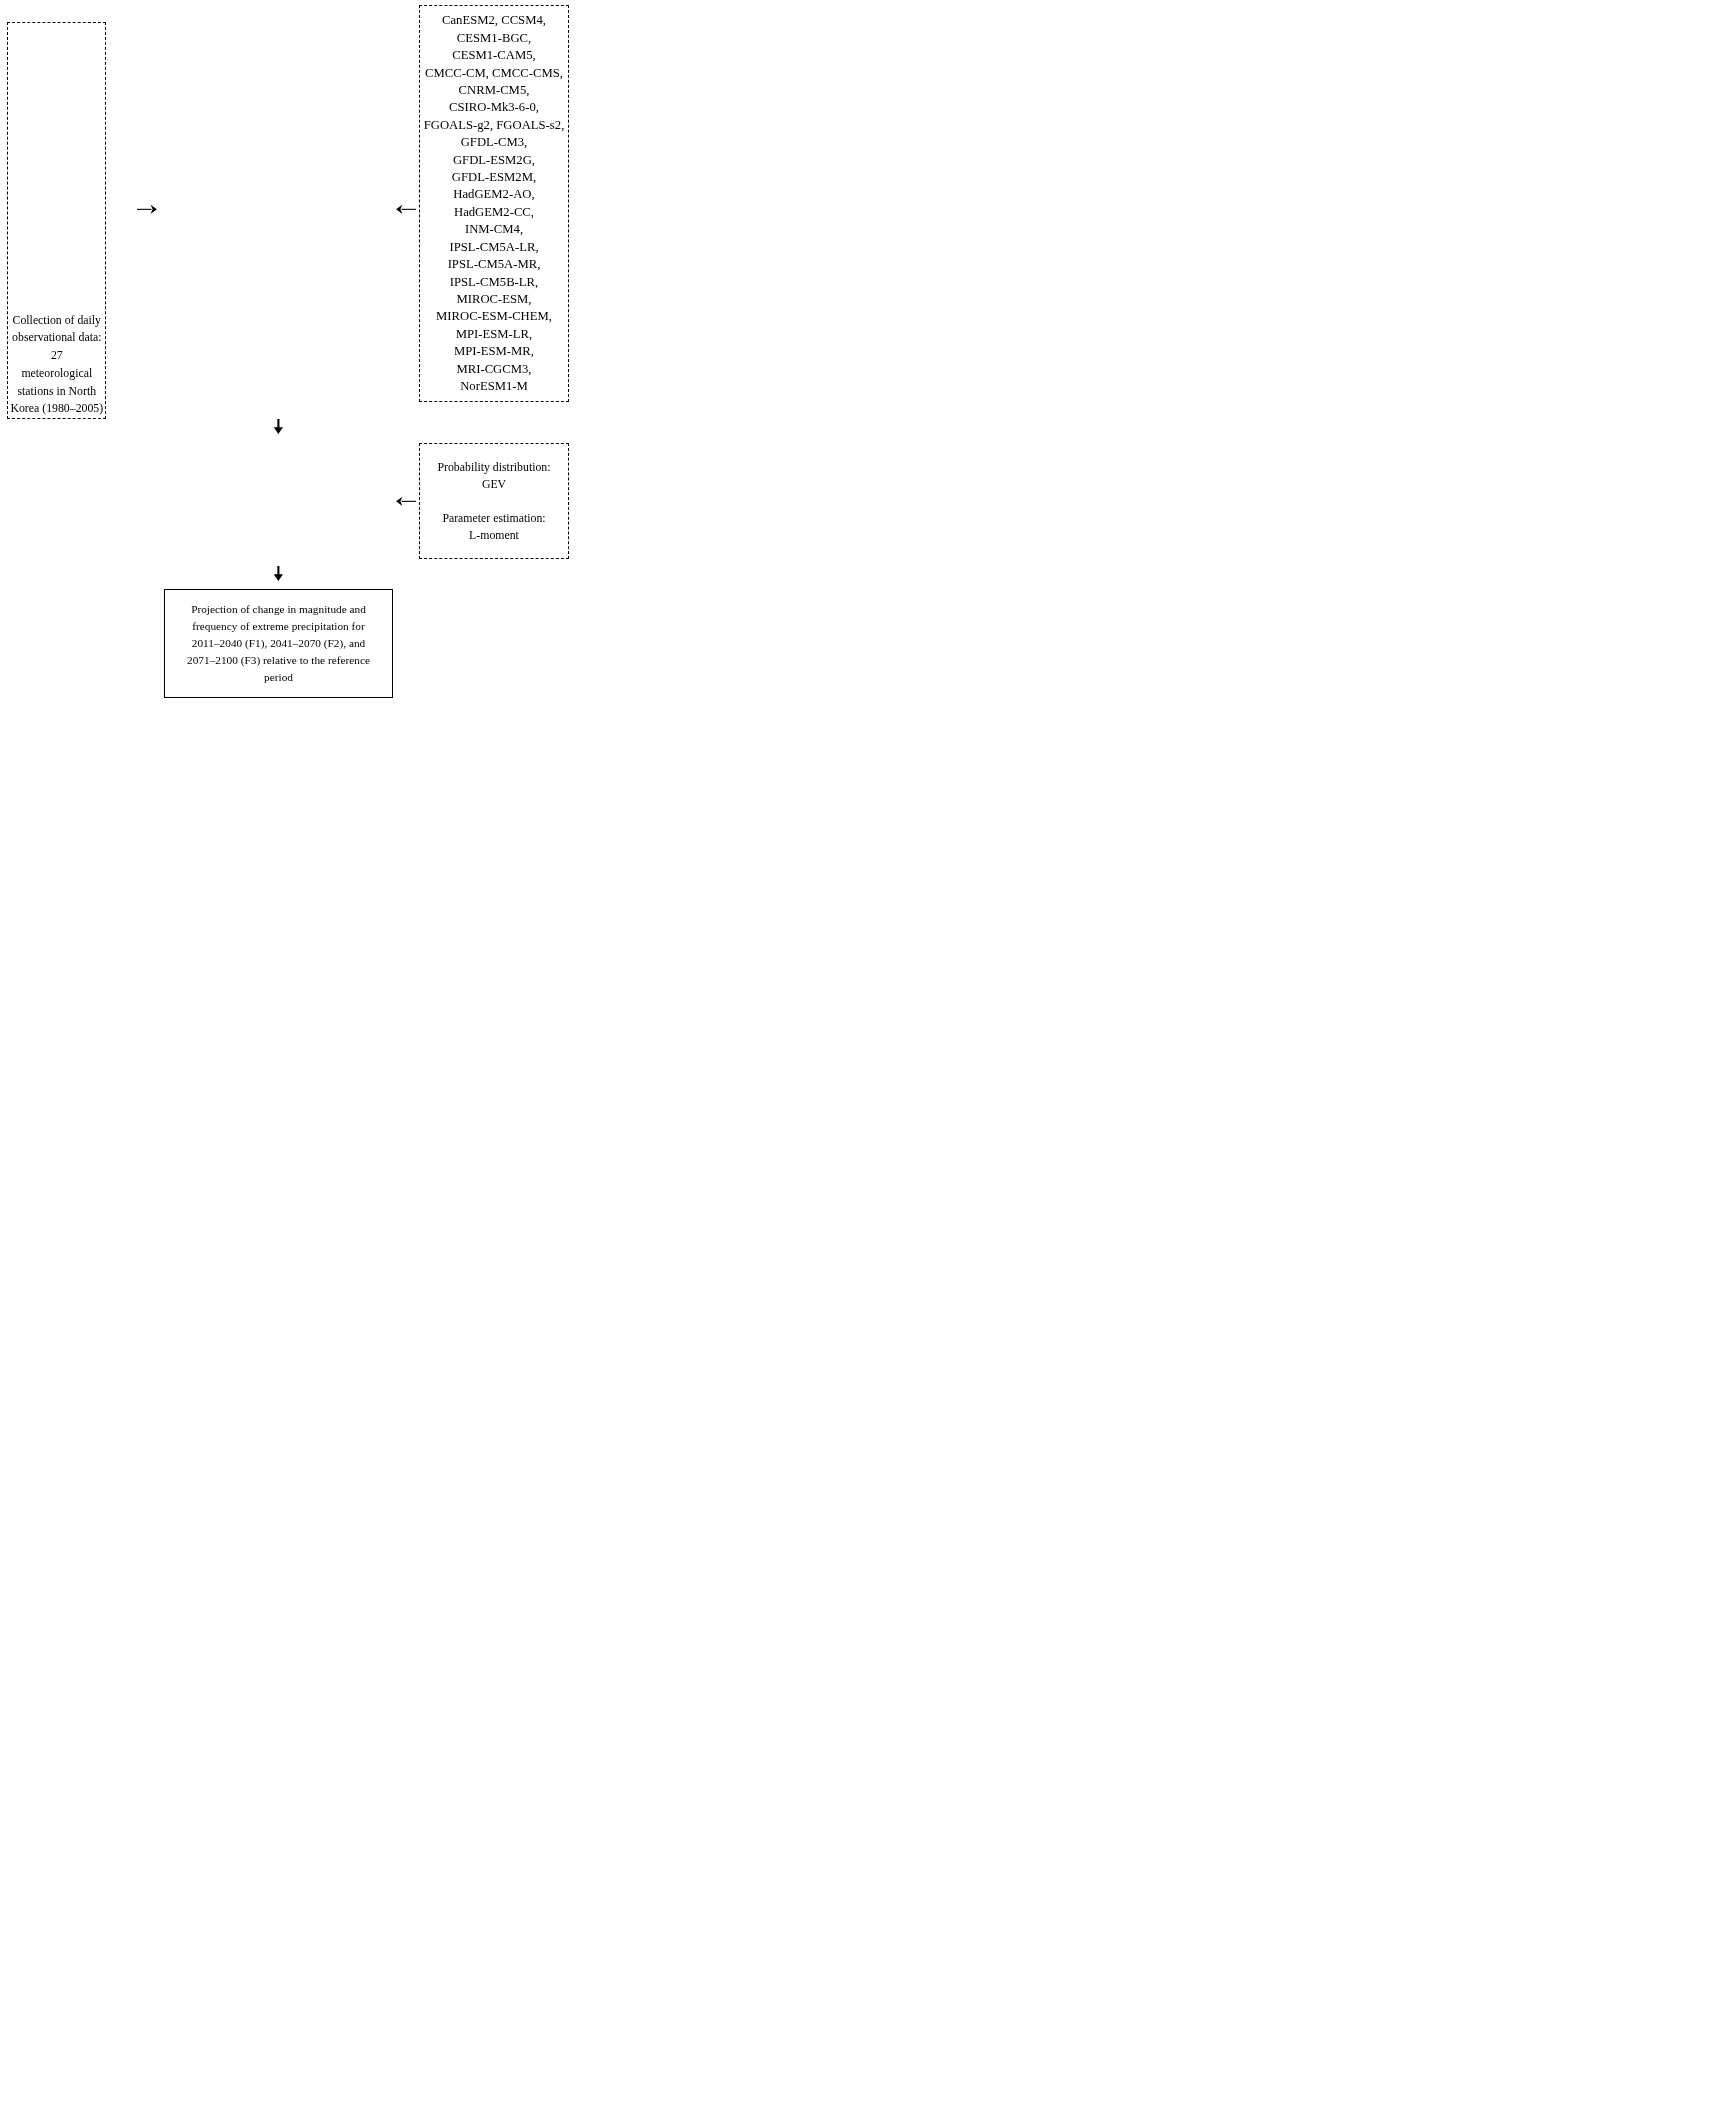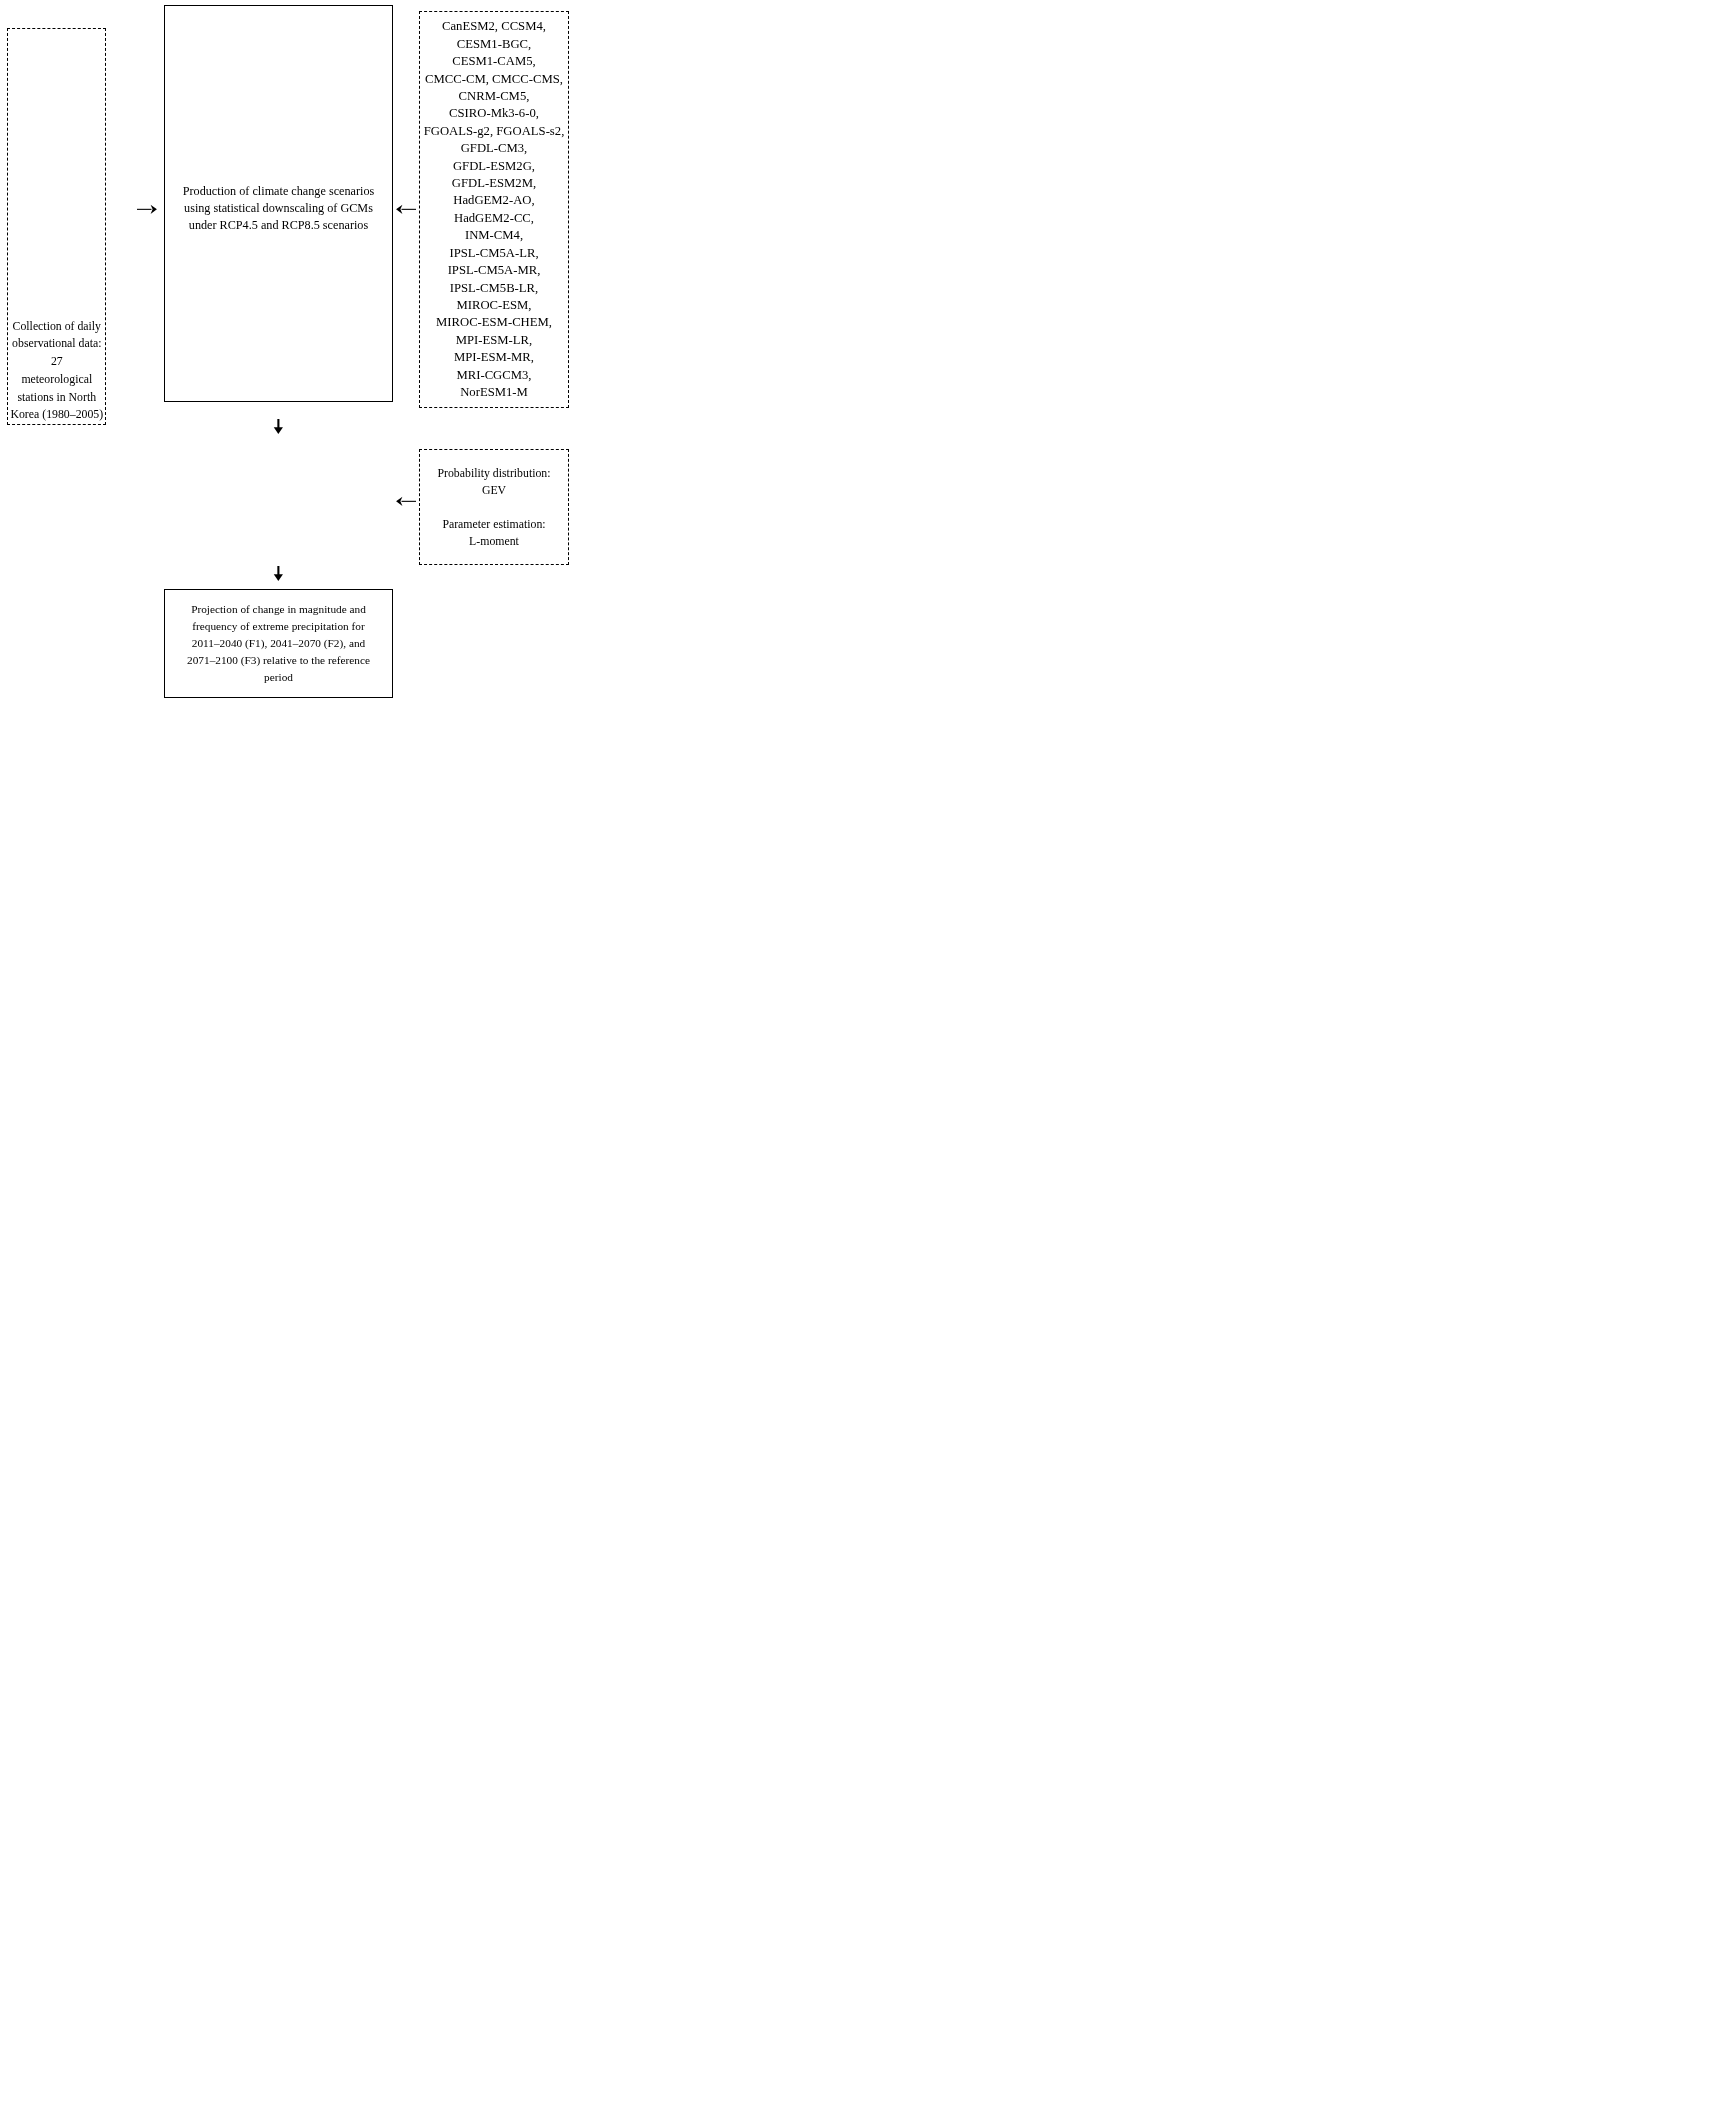--- a/index.html
+++ b/index.html
@@ -19,21 +19,21 @@
     position: absolute;
     box-sizing: border-box;
     display: flex;
     align-items: center;
     justify-content: center;
     text-align: center;
     background: #ffffff;
   }
   .box .txt { white-space: pre-line; }
   .solid  { border: 0.9px solid #000000; }
-  .dashed { border: 1.4px dashed #000000; margin-top: 6px; }
+  .dashed { border: 1.4px dashed #000000; }
 
   #box-collection  { left: 7.3px;  top: 22px;   width: 99px; height: 397px; align-items: flex-end; }
   #box-collection .txt { font-size: 11.8px; line-height: 17.7px; }
 
   #box-production  { left: 164px; top: 5px;   width: 229px; height: 397px; padding-top: 9px; }
   #box-production .txt { font-size: 12.2px; line-height: 17px; }
 
   #box-gcms        { left: 419px; top: 5.4px;   width: 150px; height: 397px; }
   #box-gcms .txt { font-size: 12.7px; line-height: 17.4px; }
 
@@ -70,25 +70,20 @@
 Korea (1980–2005)</div>
   </div>
 
   <div class="arrow" id="arrow-collection-to-production">
     <svg width="21" height="12.7" viewBox="0 0 46 28">
       <line class="stroke" x1="2" y1="14" x2="34" y2="14" stroke-width="2.4"></line>
       <polygon class="fill" points="32,4 46,14 32,24 36.5,14"></polygon>
     </svg>
   </div>
 
-  <div class="box solid" id="box-production">
-    <div class="txt">Production of climate change scenarios
-using statistical downscaling of GCMs
-under RCP4.5 and RCP8.5 scenarios</div>
-  </div>
 
   <div class="arrow" id="arrow-gcms-to-production">
     <svg width="21" height="12.7" viewBox="0 0 46 28">
       <line class="stroke" x1="44" y1="14" x2="12" y2="14" stroke-width="2.4"></line>
       <polygon class="fill" points="14,4 0,14 14,24 9.5,14"></polygon>
     </svg>
   </div>
 
   <div class="box dashed" id="box-gcms">
     <div class="txt">CanESM2, CCSM4,

